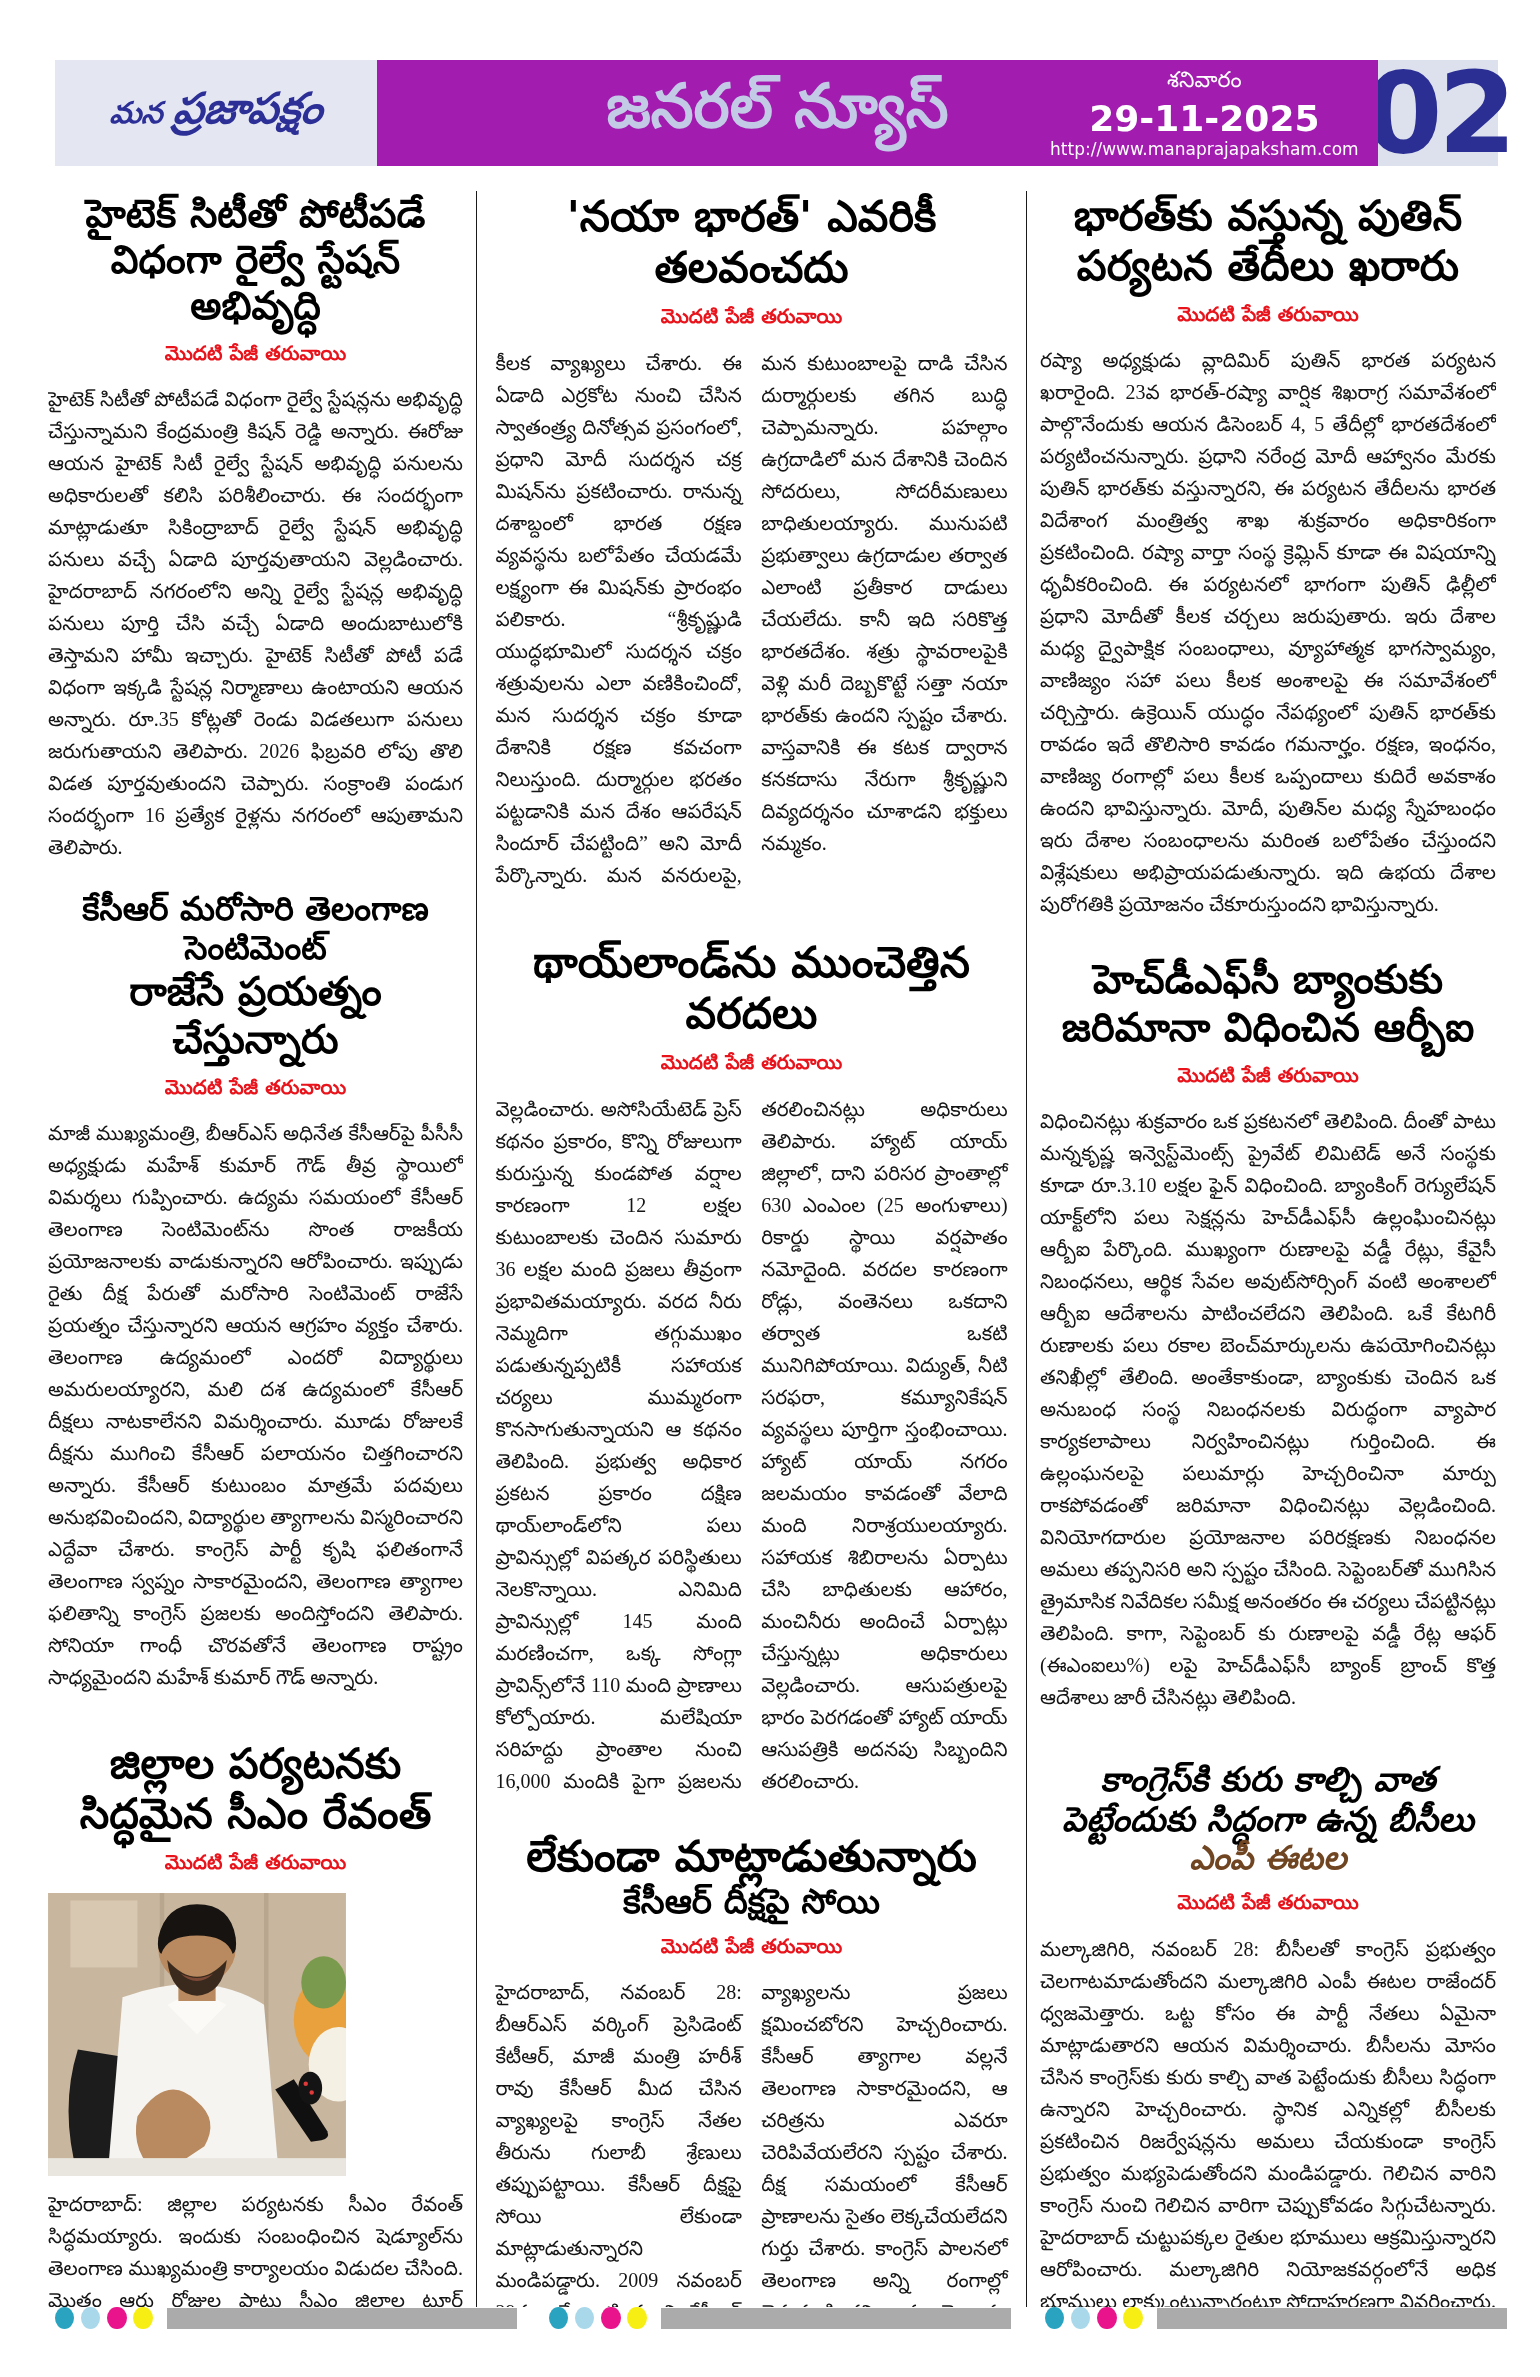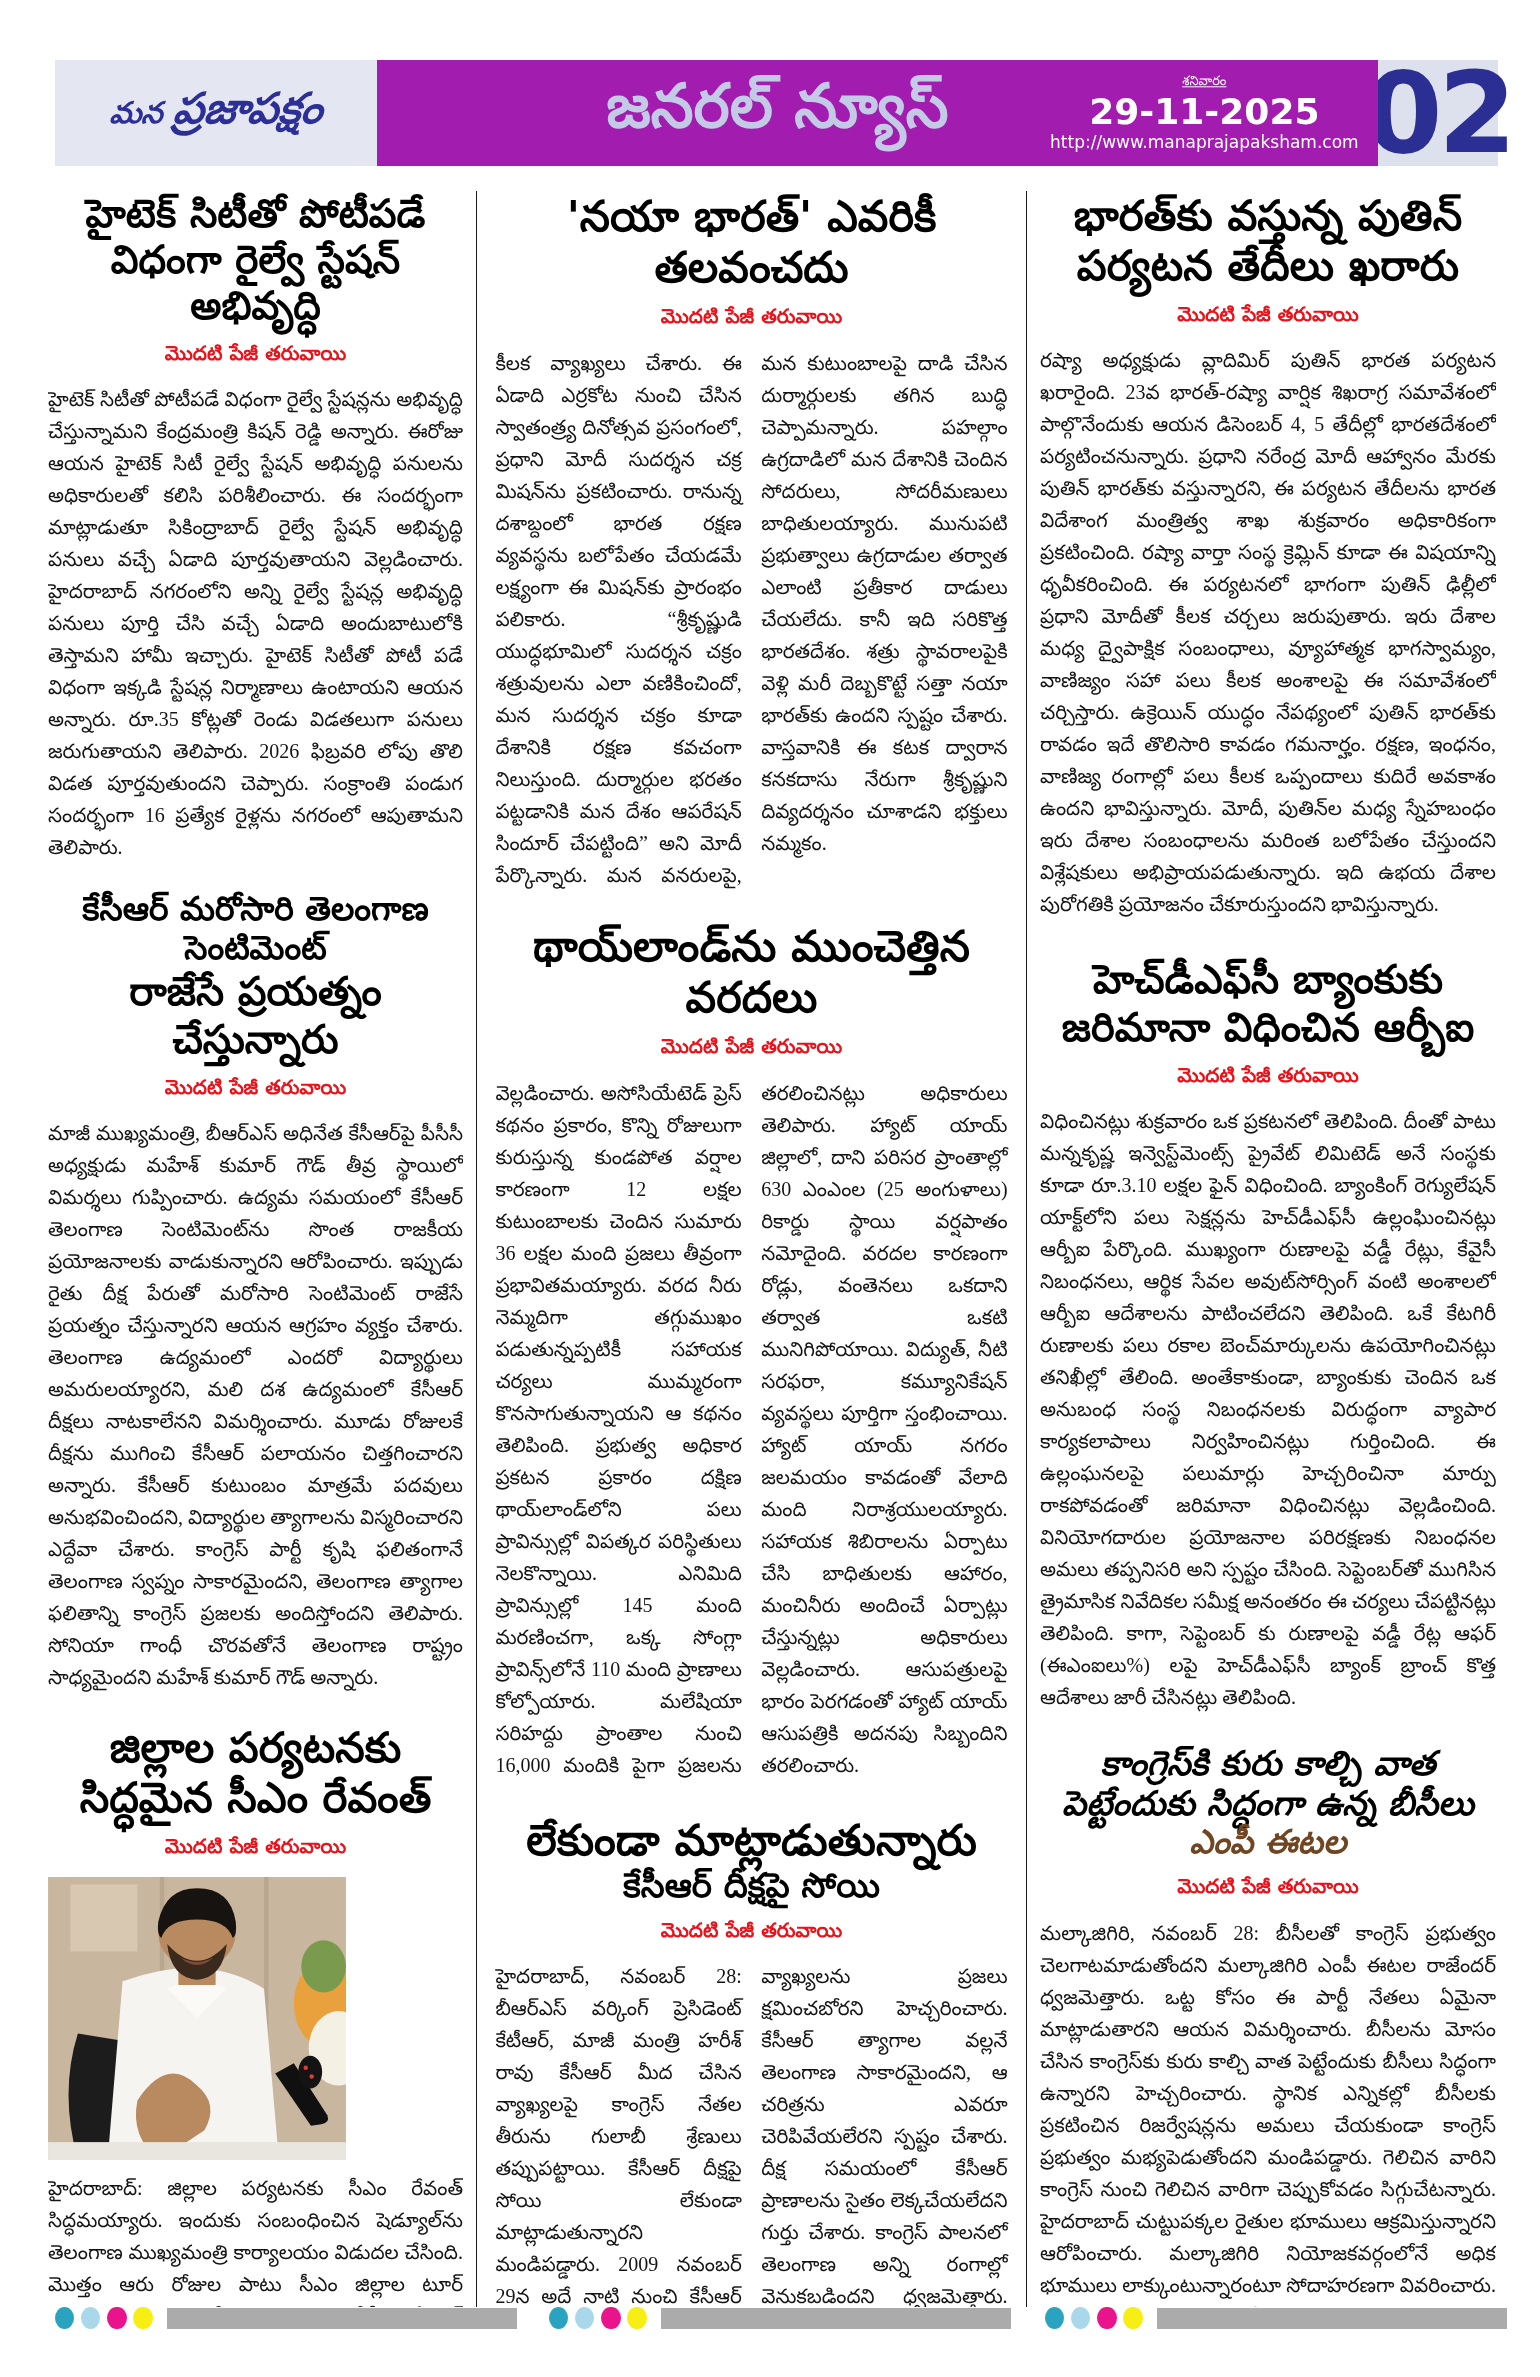--- a/index.html
+++ b/index.html
@@ -11,21 +11,21 @@
   .logo-text{color:#2b2f96;font-weight:bold;font-style:italic;transform:skewX(-6deg);
              font-family:"DejaVu Sans",sans-serif;white-space:nowrap;}
   .logo-small{font-size:30px;margin-right:10.4px;}
   .logo-big{font-size:43px;}
   .band{flex:1;background:#a21caf;position:relative;display:flex;align-items:center;}
   .section-title{position:absolute;left:40%;top:50%;transform:translate(-50%,-50%);
                  color:#c3cae6;font-size:61px;font-weight:bold;font-family:"DejaVu Sans",sans-serif;
                  white-space:nowrap;}
   .date-block{position:absolute;right:19.4px;top:50%;transform:translateY(-50%);
               text-align:center;color:#ffffff;font-family:"DejaVu Sans",sans-serif;}
-  .date-day{font-size:13px;text-decoration:underline;}
+  .date-day{font-size:22px;}
   .date-date{font-size:36px;font-weight:bold;line-height:1.15;}
   .date-url{font-size:17px;}
   .pagenum-box{width:120px;background:#dde1ee;display:flex;align-items:center;justify-content:center;}
   .pagenum{font-size:113px;font-weight:bold;color:#2b2f93;line-height:1;
            font-family:"DejaVu Sans",sans-serif;letter-spacing:-4.5px;}
   
   .content{position:absolute;top:191px;left:48px;width:1448px;height:2116px;display:flex;justify-content:center;}
   .col{overflow:hidden;}
   .col-left{width:415px;}
   .col-mid{flex:1;border-left:1.5px solid #1a1a1a;border-right:1.5px solid #1a1a1a;
@@ -34,21 +34,21 @@
   .headline{font-family:"DejaVu Sans",sans-serif;font-weight:bold;color:#000;
             text-align:center;line-height:1.18;}
   .h52{font-size:39px;} .h54{font-size:40px;} .h56{font-size:42px;} .h58{font-size:43px;}
   .h46{font-size:34px;} .h44{font-size:33px;}
   .h-ital{font-style:italic;}
   .etala{color:#6f4522;}
   .continued{color:#e8131b;font-weight:bold;text-align:center;font-size:20px;
              font-family:"DejaVu Sans",sans-serif;margin:12px 0 13.4px 0;}
   .body-text{font-size:20px;line-height:1.6;text-align:justify;}
   .two-col{column-count:2;column-gap:19.4px;}
-  .mt36{margin-top:27px;} .mt40{margin-top:30px;} .mt46{margin-top:34px;} .mt48{margin-top:36px;}
+  .mt36{margin-top:27px;} .mt40{margin-top:46px;} .mt46{margin-top:34px;} .mt48{margin-top:36px;}
   
   .photo{width:298px;height:283px;margin:4.5px 0 12px 0;display:block;}
   
   .marks{position:absolute;top:2307px;height:22.4px;display:flex;align-items:center;}
   .marks-left{left:55px;} .marks-mid{left:549px;} .marks-right{left:1045px;}
   .dot{width:19.4px;height:22.4px;border-radius:50%;margin-right:6.7px;}
   .dot-c1{background:#29a3c0;} .dot-c2{background:#a8d8ea;}
   .dot-c3{background:#e9148c;} .dot-c4{background:#f7ef13;}
   .graybar{width:350px;height:21px;background:#ababab;margin-left:7.5px;}
 </style>

